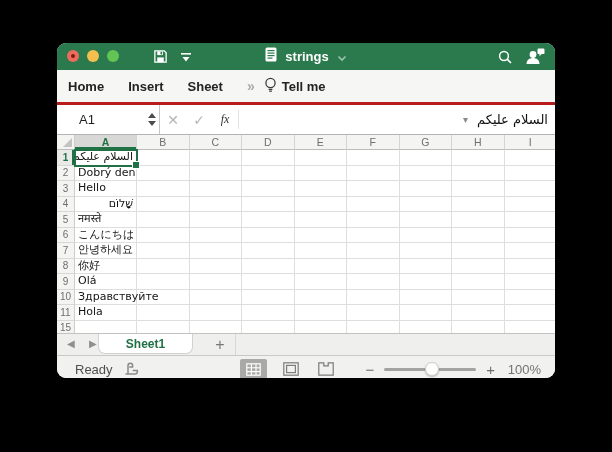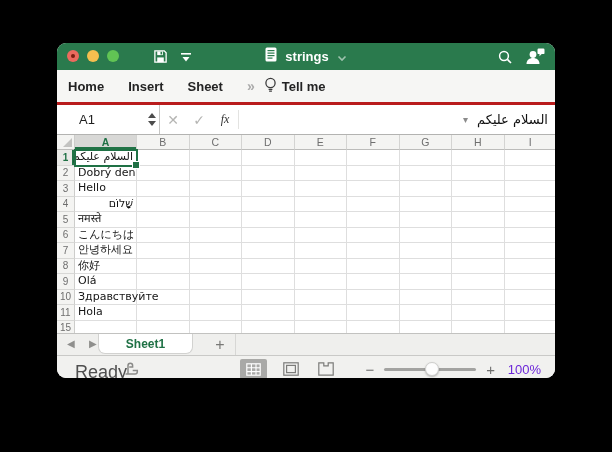--- a/index.html
+++ b/index.html
@@ -72,31 +72,31 @@
   .nav-prev{left:10px;} .nav-next{left:32px;}
   .sheet-tab{position:absolute;left:41px;top:0;width:95px;height:20px;background:#fff;border:1px solid #d2d2d0;border-top:none;
              border-radius:0 0 7px 7px;display:flex;align-items:center;justify-content:center;
              font-size:12px;font-weight:700;color:#1f7145;box-sizing:border-box;}
   .add-sheet{position:absolute;left:152px;top:0;width:22px;height:21px;display:flex;align-items:center;justify-content:center;
              font-size:16px;color:#787876;font-weight:400;}
   .tab-div{position:absolute;left:178px;top:0;bottom:0;width:1px;background:#d7d7d5;}
 
   
   .statusbar{height:27px;background:#f1f1ef;border-top:1px solid #c9c9c7;position:relative;flex:none;box-sizing:border-box;}
-  .status-text{position:absolute;left:18px;top:6px;font-size:18px;color:#4f4f4f;}
+  .status-text{position:absolute;left:18px;top:6px;font-size:13px;color:#4f4f4f;}
   .macro{position:absolute;left:66px;top:5px;}
   .view-icons{position:absolute;left:183px;top:3px;display:flex;align-items:center;gap:13px;}
   .vi-sel{width:27px;height:20px;background:#a9a9a7;border-radius:2px;display:flex;align-items:center;justify-content:center;}
   .vi{width:22px;height:20px;display:flex;align-items:center;justify-content:center;}
   .zoomer{position:absolute;right:14px;top:0;height:26px;display:flex;align-items:center;gap:10px;}
   .zminus,.zplus{font-size:15px;color:#6f6f6d;line-height:1;}
   .ztrack{position:relative;width:92px;height:3px;background:#a3a3a1;border-radius:2px;}
   .zthumb{position:absolute;top:-6px;width:14px;height:14px;border-radius:50%;background:#fdfdfd;border:1px solid #cfcfcd;
           box-shadow:0 1px 2px rgba(0,0,0,.25);box-sizing:border-box;}
-  .zlabel{font-size:13px;color:#6d28d9;min-width:36px;text-align:right;}
+  .zlabel{font-size:13px;color:#737373;min-width:36px;text-align:right;}
 </style>
 </head>
 <body>
 
 <div class="window">
 
   <div class="titlebar">
     <div class="traffic">
       <span class="light red">
           <span class="dot"></span>

